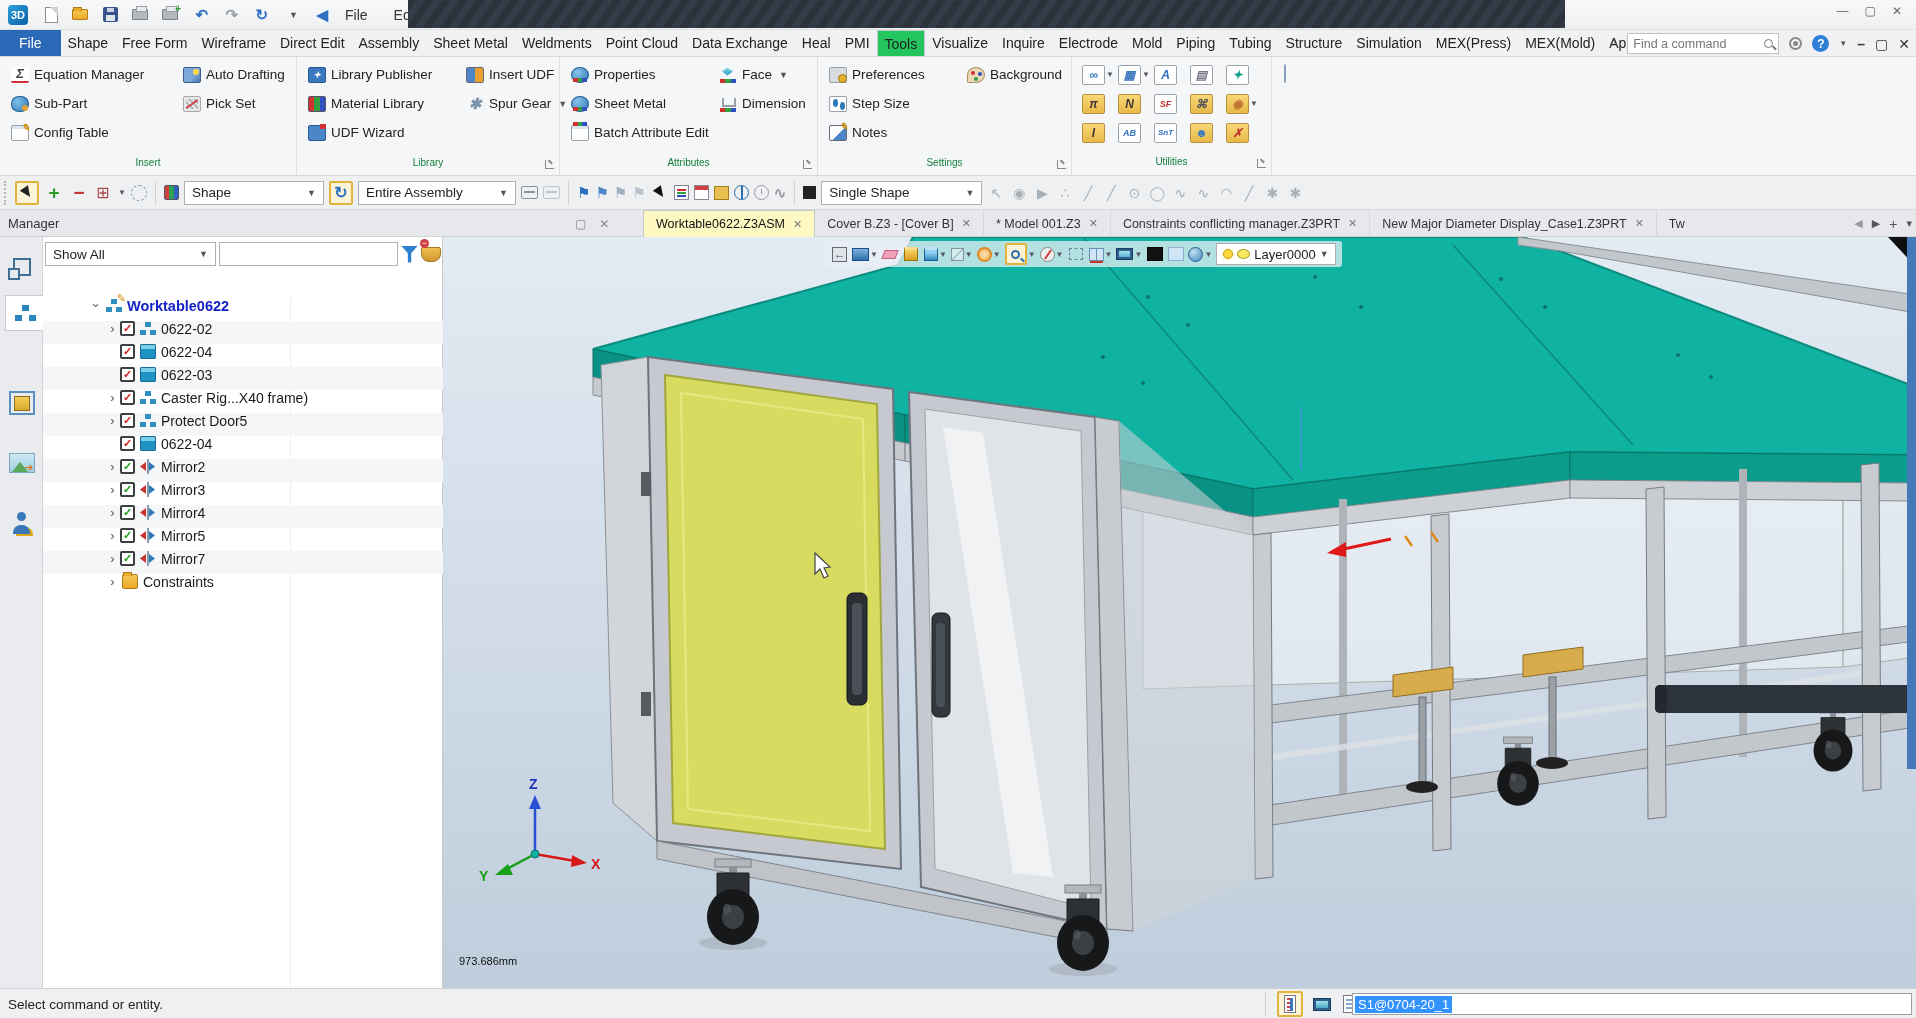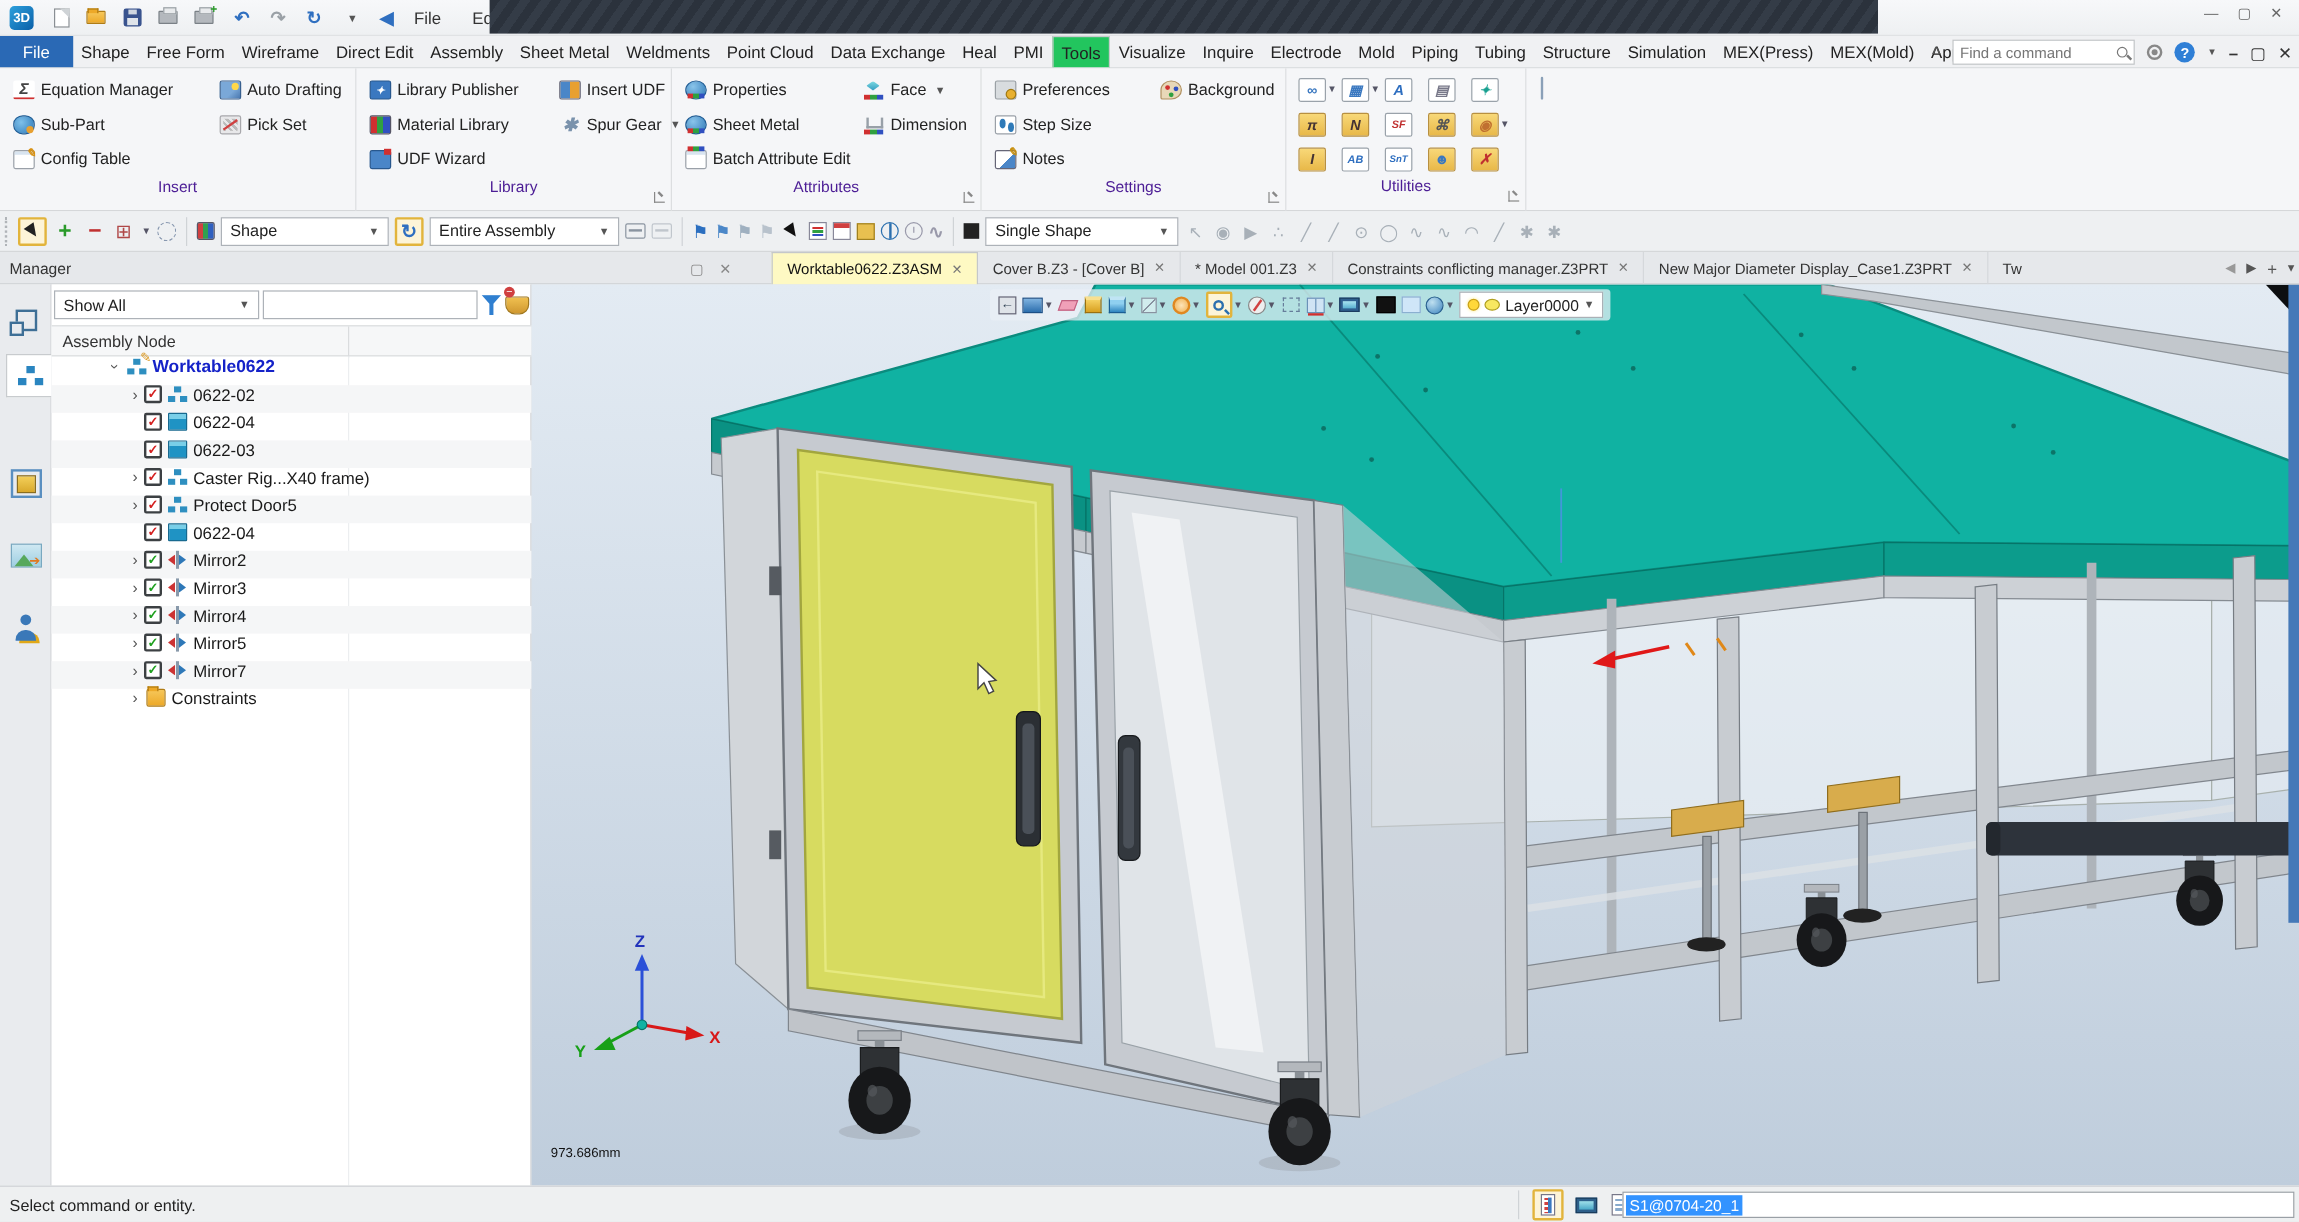--- a/index.html
+++ b/index.html
@@ -40,21 +40,21 @@
 .mag::after{content:"";position:absolute;left:7px;top:7px;width:5px;height:1.5px;background:#777;transform:rotate(45deg)}
 .gearish{width:13px;height:13px;border:2px solid #888;border-radius:50%;position:relative}
 .gearish::after{content:"";position:absolute;inset:2px;background:#888;border-radius:50%}
 .helpi{width:17px;height:17px;border-radius:50%;background:#2f7fd6;color:#fff;font-size:12px;font-weight:bold;display:flex;align-items:center;justify-content:center}
 .dark{color:#333}
 
 
 #ribbon{position:absolute;left:0;top:57px;width:1916px;height:119px;background:#f5f6f8;border-bottom:1px solid #d5d7d9;display:flex}
 .rsec{height:119px;border-right:1px solid #dcdee0;display:flex;flex-direction:column}
 .rsec .rcontent{height:91px;padding:3px 6px 0 8px;display:grid;grid-auto-rows:29px;align-items:center}
-.rsec .rlabel{height:28px;display:flex;align-items:flex-start;justify-content:center;font-size:13px;color:#4c1d95;position:relative}
+.rsec .rlabel{height:28px;display:flex;align-items:center;justify-content:center;font-size:10px;color:#15803d;position:relative}
 .exp{position:absolute;right:5px;bottom:7px;width:9px;height:9px;border-left:1px solid #888;border-bottom:1px solid #888}
 .exp::after{content:"";position:absolute;right:1px;top:1px;width:5px;height:1.5px;background:#888;transform:rotate(45deg)}
 .rbtn{display:flex;align-items:center;gap:5px;font-size:13.5px;color:#222;white-space:nowrap;padding:1px 3px}
 .dda{font-size:9px;color:#555;margin-left:2px}
 .rc{width:18px;height:16px;flex:none;border-radius:2px;position:relative;display:inline-flex;align-items:center;justify-content:center;font-size:11px;font-weight:bold}
 .rc-sig{background:#fff;border-bottom:2px solid #d03030;color:#444}.rc-sig::before{content:"Σ";font-size:13px}
 .rc-book{background:linear-gradient(135deg,#7aa8d8 60%,#4a78b0);border:1px solid #38608f}.rc-book::after{content:"";position:absolute;right:1px;top:1px;width:6px;height:6px;border-radius:50%;background:#ffd84a}
 .rc-blob{background:radial-gradient(circle at 35% 35%,#7ec0ea,#2f7ab8);border:1px solid #1f5c94;border-radius:45%}.rc-blob::after{content:"";position:absolute;right:0;bottom:0;width:6px;height:6px;border-radius:50%;background:#e8a030}
 .rc-sieve{background:#e8e8ea;border:1px solid #a8a8ac}.rc-sieve::before{content:"";position:absolute;inset:2px;background:repeating-linear-gradient(45deg,#bbb 0 2px,transparent 2px 4px)}.rc-sieve::after{content:"";position:absolute;left:1px;top:6px;width:14px;height:2px;background:#d04040;transform:rotate(-35deg)}
 .rc-note{background:#fff;border:1px solid #9aa0a8;box-shadow:inset 0 3px 0 #d8e4f0}.rc-note::after{content:"✎";position:absolute;right:-2px;top:-4px;color:#d89010;font-size:10px}
@@ -592,24 +592,20 @@
   <div id="mgrpanel">
     <div id="filter-row">
       <div class="combo" id="showall">
           <span class="cv">Show All</span>
           <span class="ca">▼</span>
         </div>
       <input id="mgr-search" style="">
       <span class="funnel"></span>
       <span class="bowl"></span>
     </div>
-    <div id="colhdr">
-        <span>Assembly Node</span>
-        <span class="cdiv"></span>
-      </div>
     <div id="coldiv2"></div>
     <div id="tree">
       <div class="trow ind1">
           <span class="car d">›</span>
           <span class="ti root"></span>
           <span class="tl bold">Worktable0622</span>
         </div>
       <div class="trow ind2 alt">
           <span class="car">›</span>
           <span class="cb red">✓</span>

